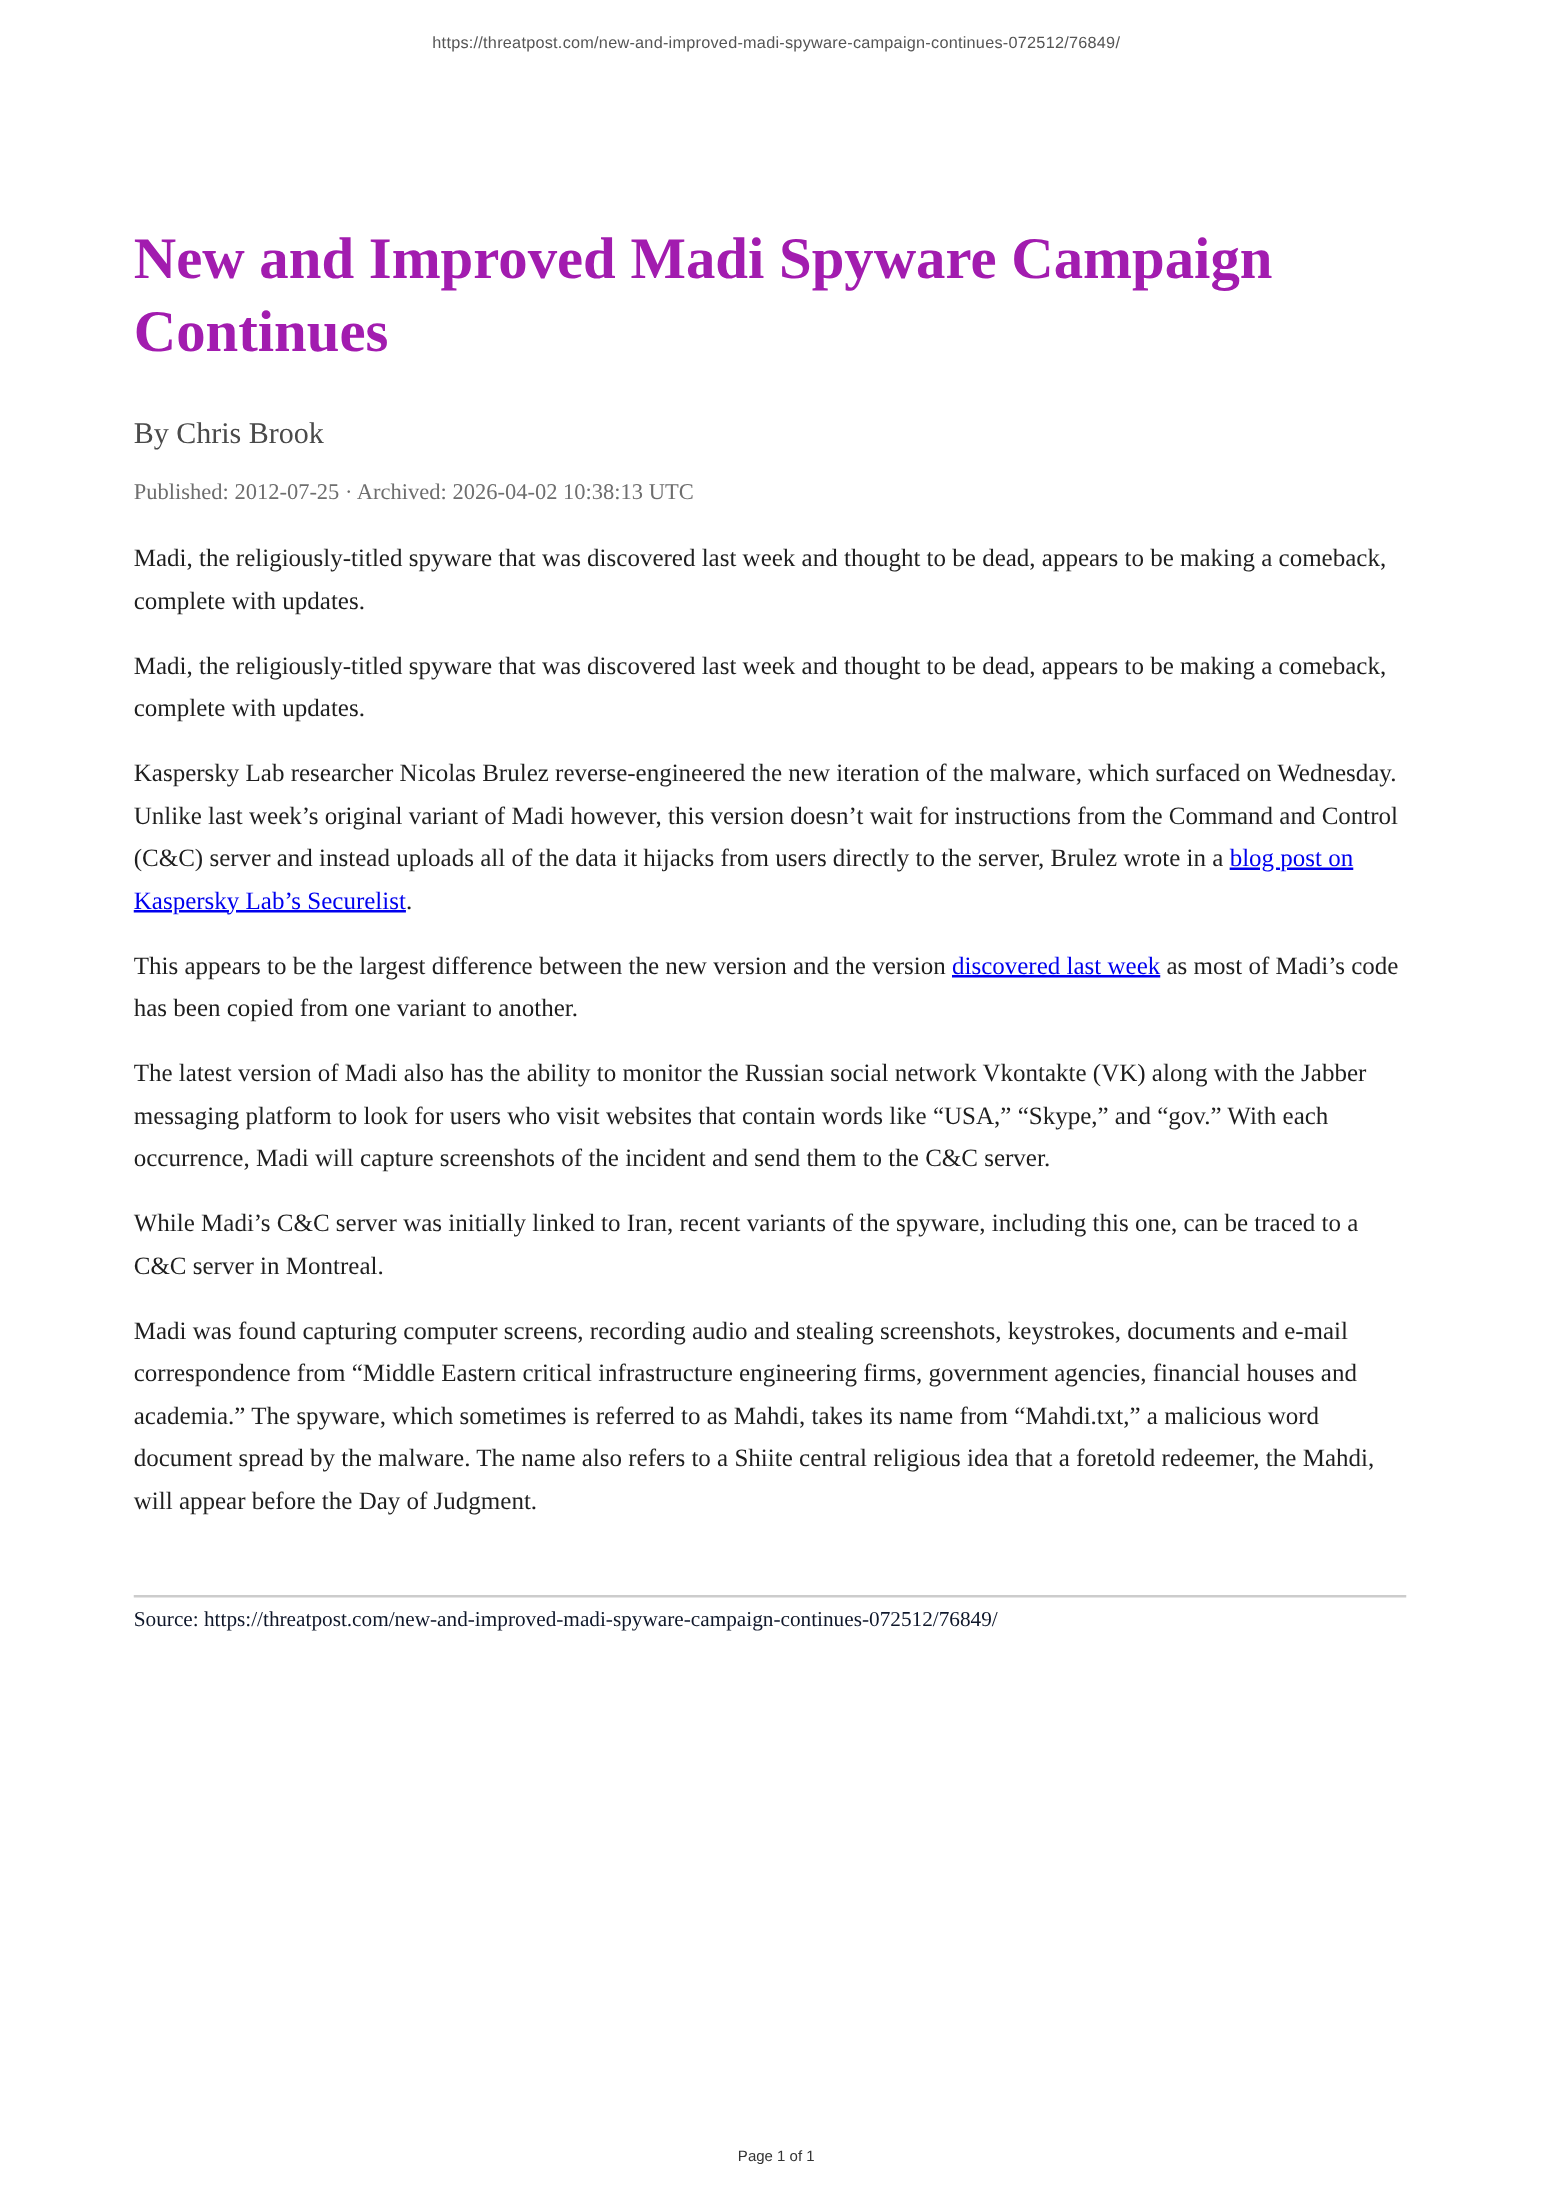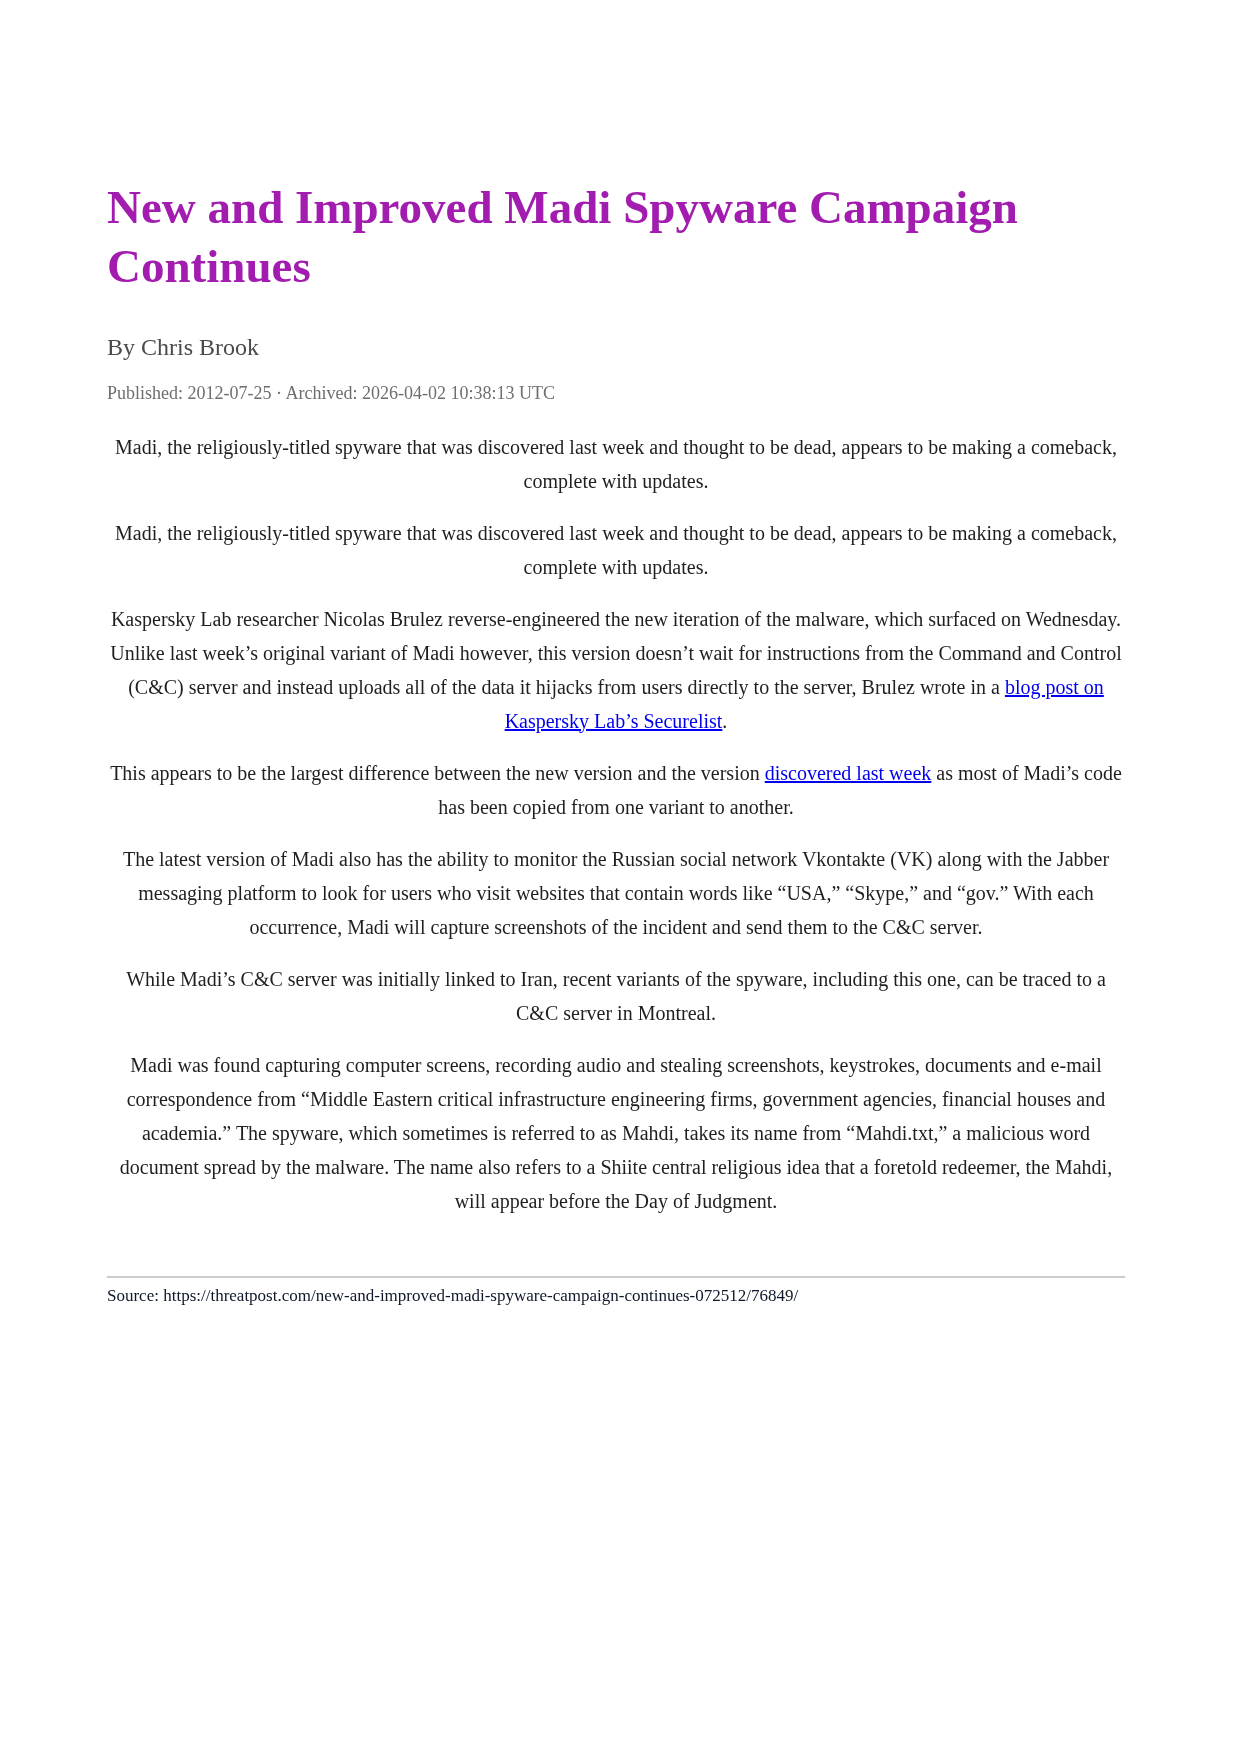--- a/index.html
+++ b/index.html
@@ -51,21 +51,20 @@
   .meta-line {
     margin-top: 22px;
     font-size: 18px;
     color: #6e6e6e;
   }
   .body-p {
     margin: 18px 0 0 0;
     font-size: 20px;
     line-height: 34px;
     color: #1f1f1f;
-    text-align: center;
   }
   .body-p:first-of-type { margin-top: 26px; }
   .link {
     color: #0000EE;
     text-decoration: underline;
     cursor: pointer;
   }
   .divider {
     margin-top: 58px;
     border: none;
@@ -86,20 +85,21 @@
     font-family: "Liberation Sans", sans-serif;
     font-size: 12px;
     color: #333333;
   }
 </style>
 </head>
 <body>
 
 <div class="page">
 
+  <div class="header-url">https://threatpost.com/new-and-improved-madi-spyware-campaign-continues-072512/76849/</div>
 
   <div class="content">
 
     <h1 class="article-title">New and Improved Madi Spyware Campaign Continues</h1>
 
     <div class="byline">By Chris Brook</div>
 
     <div class="meta-line">Published: 2012-07-25 · Archived: 2026-04-02 10:38:13 UTC</div>
 
     <p class="body-p">
@@ -130,14 +130,15 @@
     <p class="body-p">
       <span>Madi was found capturing computer screens, recording audio and stealing screenshots, keystrokes, documents and e-mail correspondence from “Middle Eastern critical infrastructure engineering firms, government agencies, financial houses and academia.” The spyware, which sometimes is referred to as Mahdi, takes its name from “Mahdi.txt,” a malicious word document spread by the malware. The name also refers to a Shiite central religious idea that a foretold redeemer, the Mahdi, will appear before the Day of Judgment.</span>
     </p>
 
     <hr class="divider">
 
     <div class="source-line">Source: https://threatpost.com/new-and-improved-madi-spyware-campaign-continues-072512/76849/</div>
 
   </div>
 
+  <div class="footer-page">Page 1 of 1</div>
 
 </div>
 
 </body></html>

